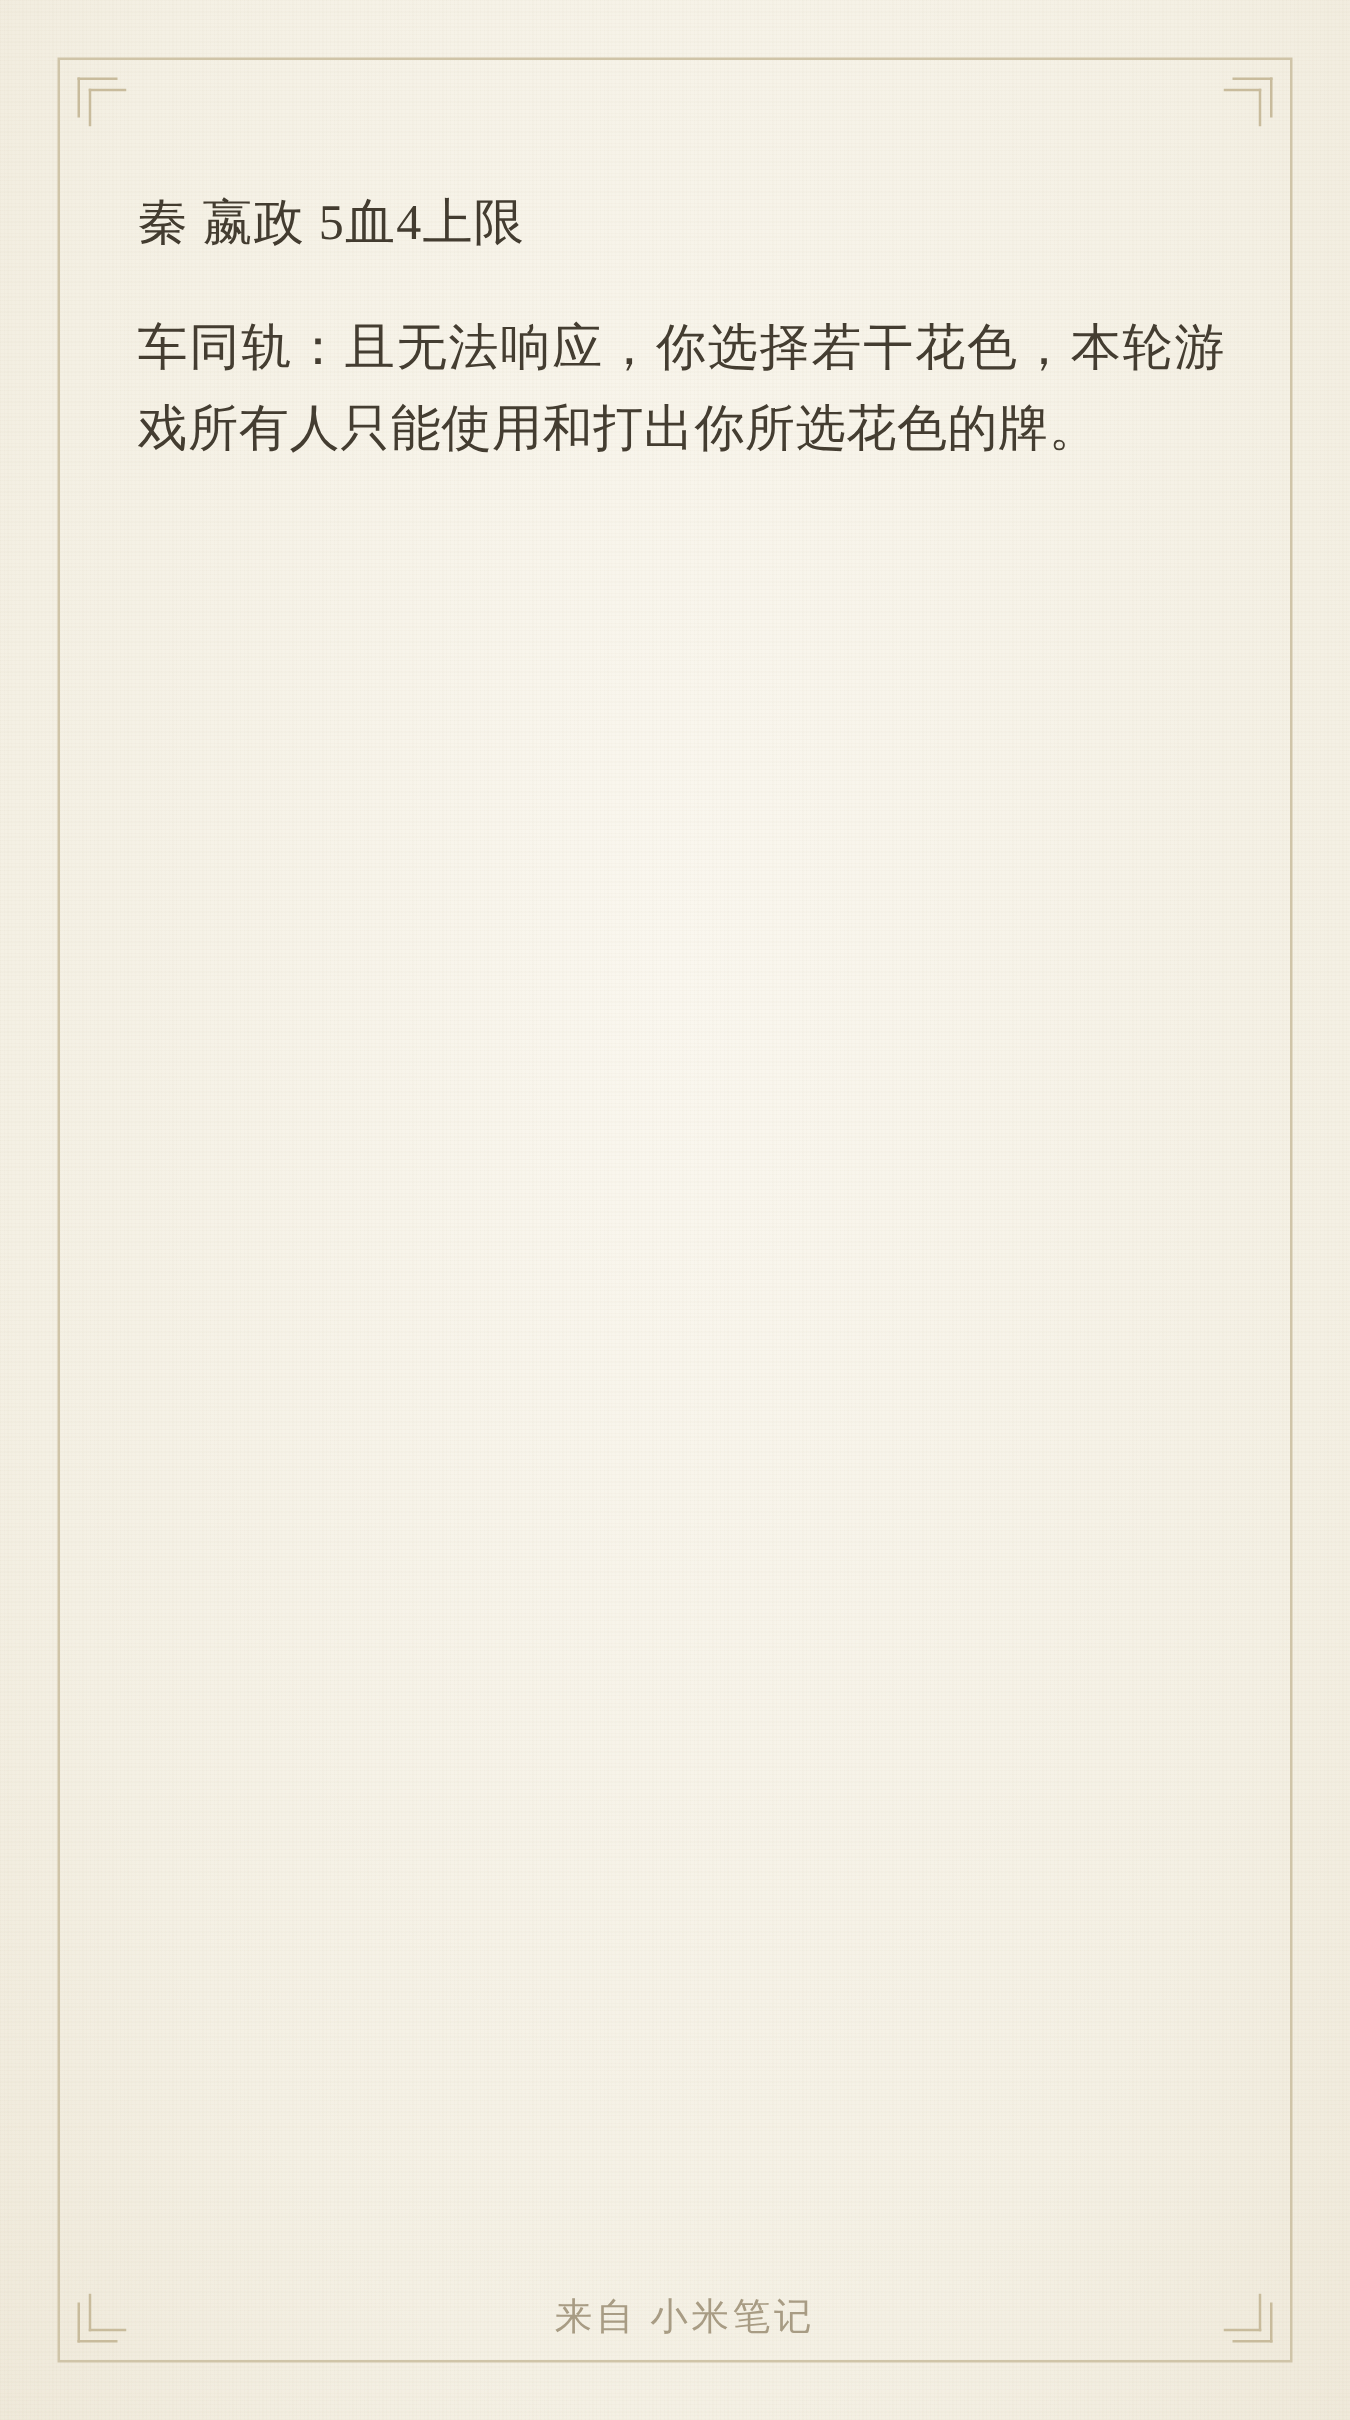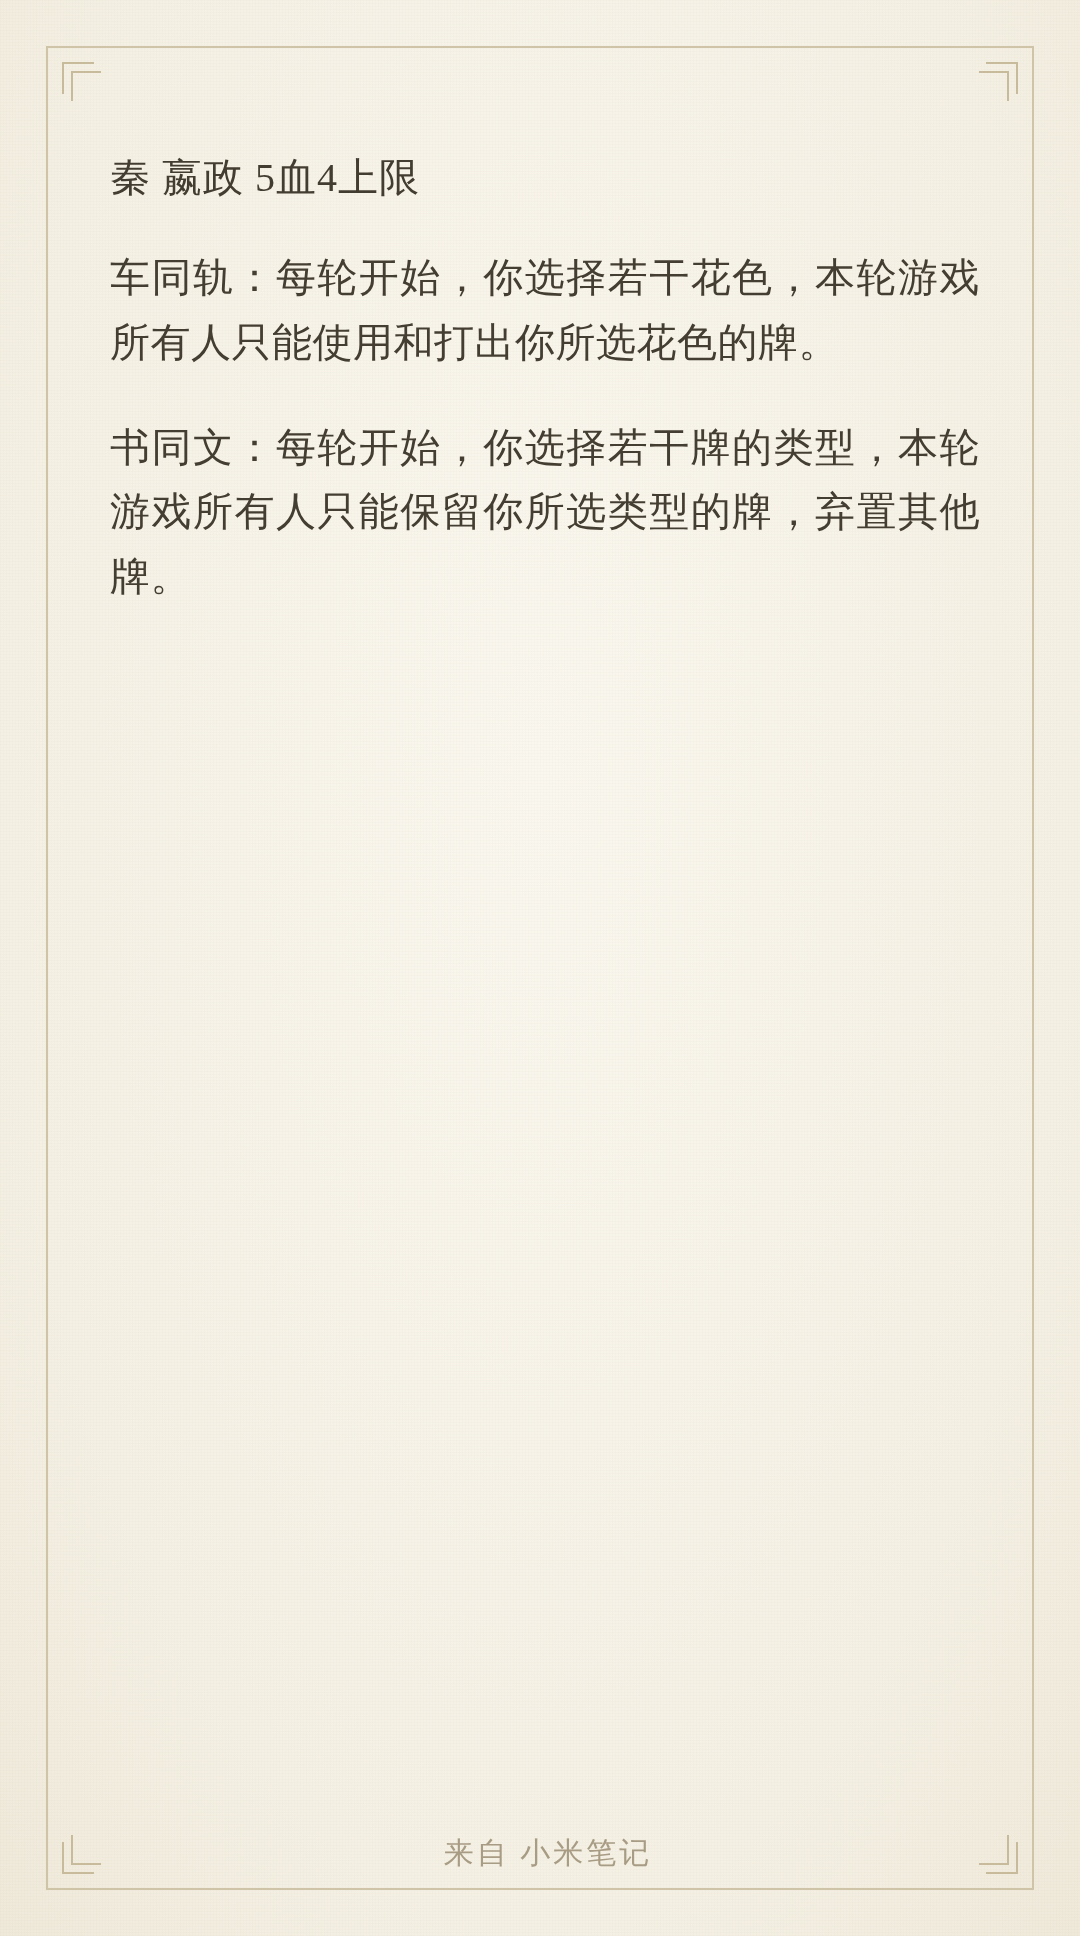--- a/index.html
+++ b/index.html
@@ -108,17 +108,16 @@
 
 <div class="page-frame">
   <div class="corner tl"></div>
   <div class="corner tr"></div>
   <div class="corner bl"></div>
   <div class="corner br"></div>
 </div>
 
 <div class="note-content">
   <div class="note-title">秦 嬴政 5血4上限</div>
-  <p class="note-para">车同轨：每轮开始，你选择若干花色，本轮游戏所有人只能使用和打出你所选花色的牌。</p>
-  <p class="note-para">书同文：每轮开始，你选择若干牌的类型，本轮游戏所有人只能保留你所选类型的牌，弃置其他牌。</p>
+  <p class="note-para">车同轨：且无法响应，你选择若干花色，本轮游戏所有人只能使用和打出你所选花色的牌。</p>
 </div>
 
 <div class="footer">来自 小米笔记</div>
 
 </body></html>

